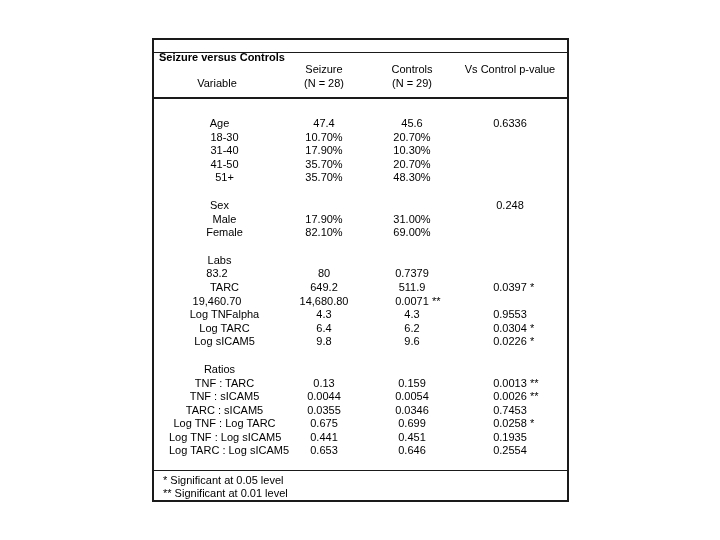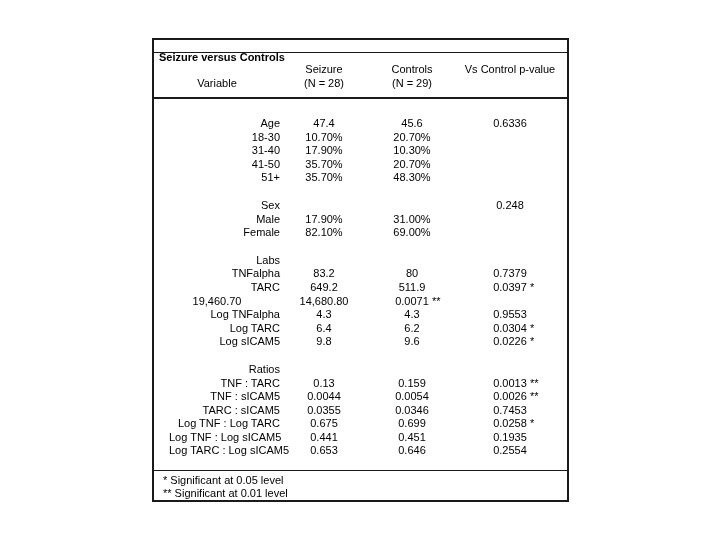--- a/index.html
+++ b/index.html
@@ -38,21 +38,21 @@
   .hrow,.row{
     display:grid;
     grid-template-columns:126px 88px 88px 108px;
     font-size:11px;
   }
   .hrow{font-weight:normal;}
   .hrow-a{padding-top:10px; height:23.6px;}
   .hrow-b{height:13.6px;}
   .cell{white-space:nowrap; overflow:visible;}
   .c-num{text-align:center;}
-  .c-label{text-align:right; padding-left:5px;}
+  .c-label{text-align:center; padding-left:5px;}
   .c-label.center{text-align:center; padding-left:0;}
   .c-label.indent{padding-left:15px;}
   .tbody{padding-top:18px;}
   .row{height:13.6px; line-height:13.6px;}
   .spacer{height:14px;}
   .pnum{display:inline-block; position:relative;}
   .stars{position:absolute; left:100%; top:0; white-space:pre;}
   .footnotes{
     position:absolute;
     left:0; right:0; bottom:0;
@@ -137,21 +137,20 @@
           <div class="cell c-num"></div>
         </div>
         <div class="spacer"></div>
         <div class="row">
           <div class="cell c-label">Labs</div>
           <div class="cell c-num"></div>
           <div class="cell c-num"></div>
           <div class="cell c-num"></div>
         </div>
         <div class="row">
-          <div class="cell c-label indent">TNFalpha</div>
           <div class="cell c-num">83.2</div>
           <div class="cell c-num">80</div>
           <div class="cell c-num"><div class="pnum">0.7379</div></div>
         </div>
         <div class="row">
           <div class="cell c-label indent">TARC</div>
           <div class="cell c-num">649.2</div>
           <div class="cell c-num">511.9</div>
           <div class="cell c-num"><div class="pnum">0.0397<div class="stars"> *</div></div></div>
         </div>

